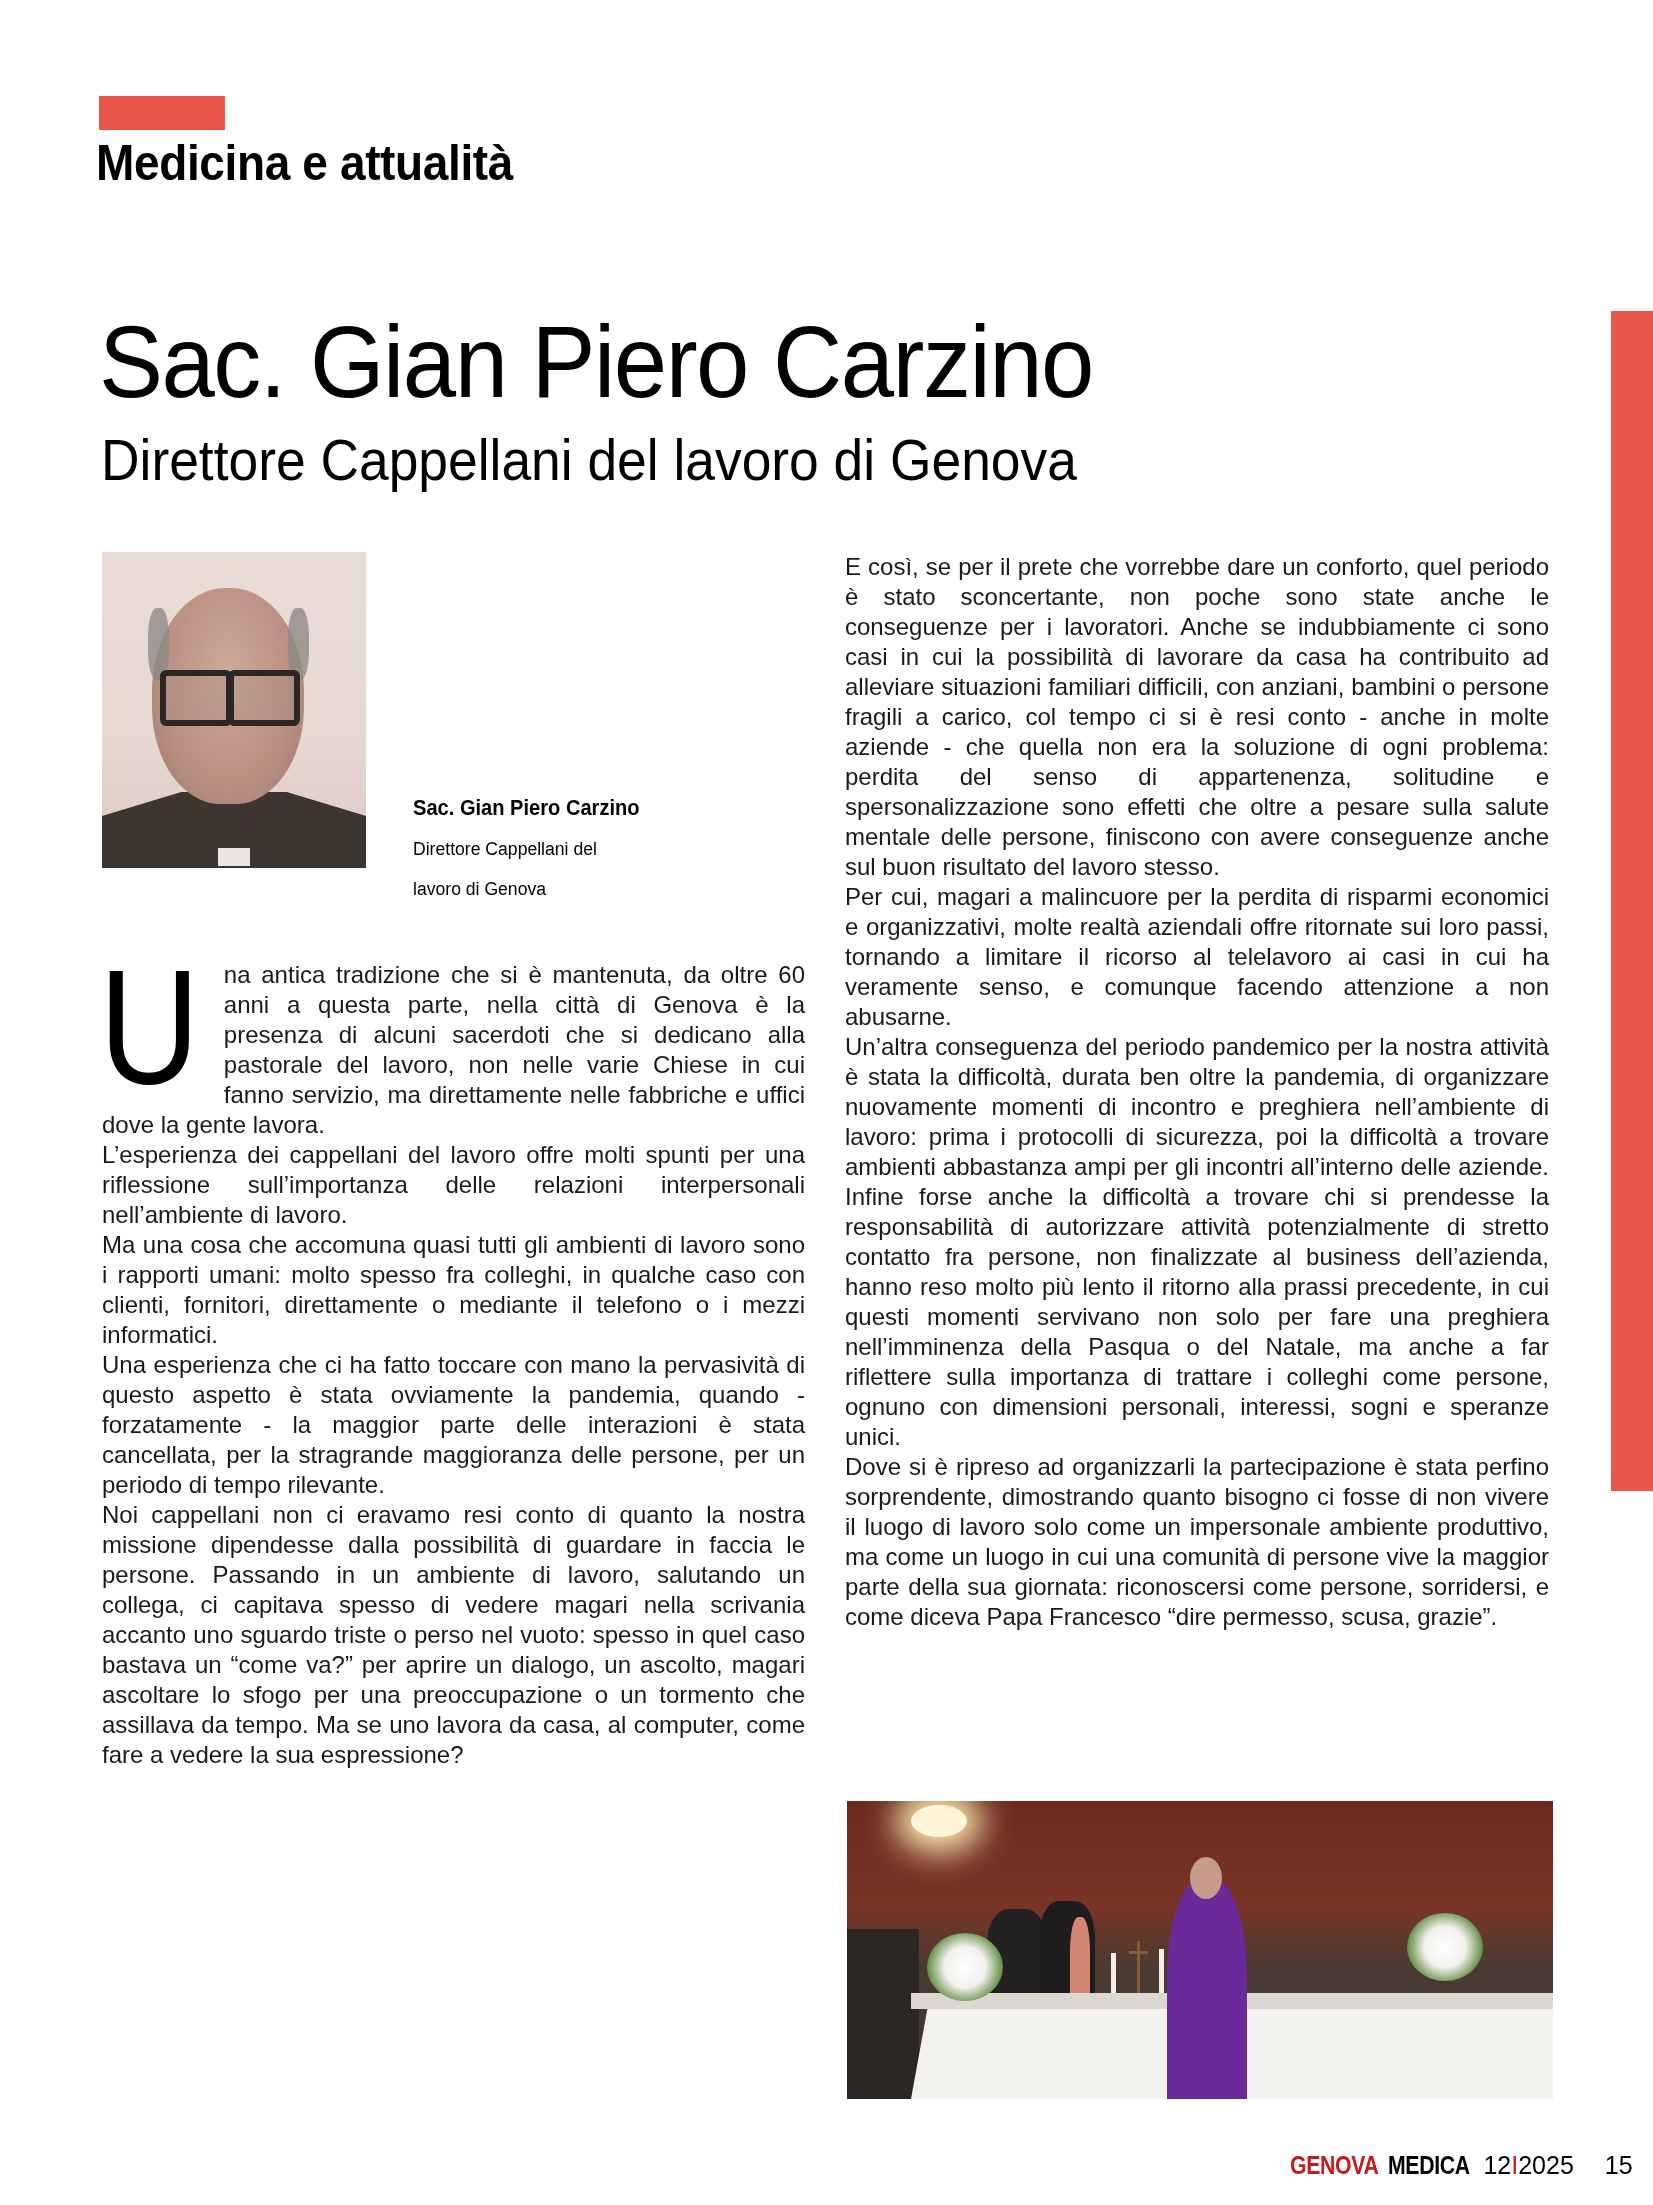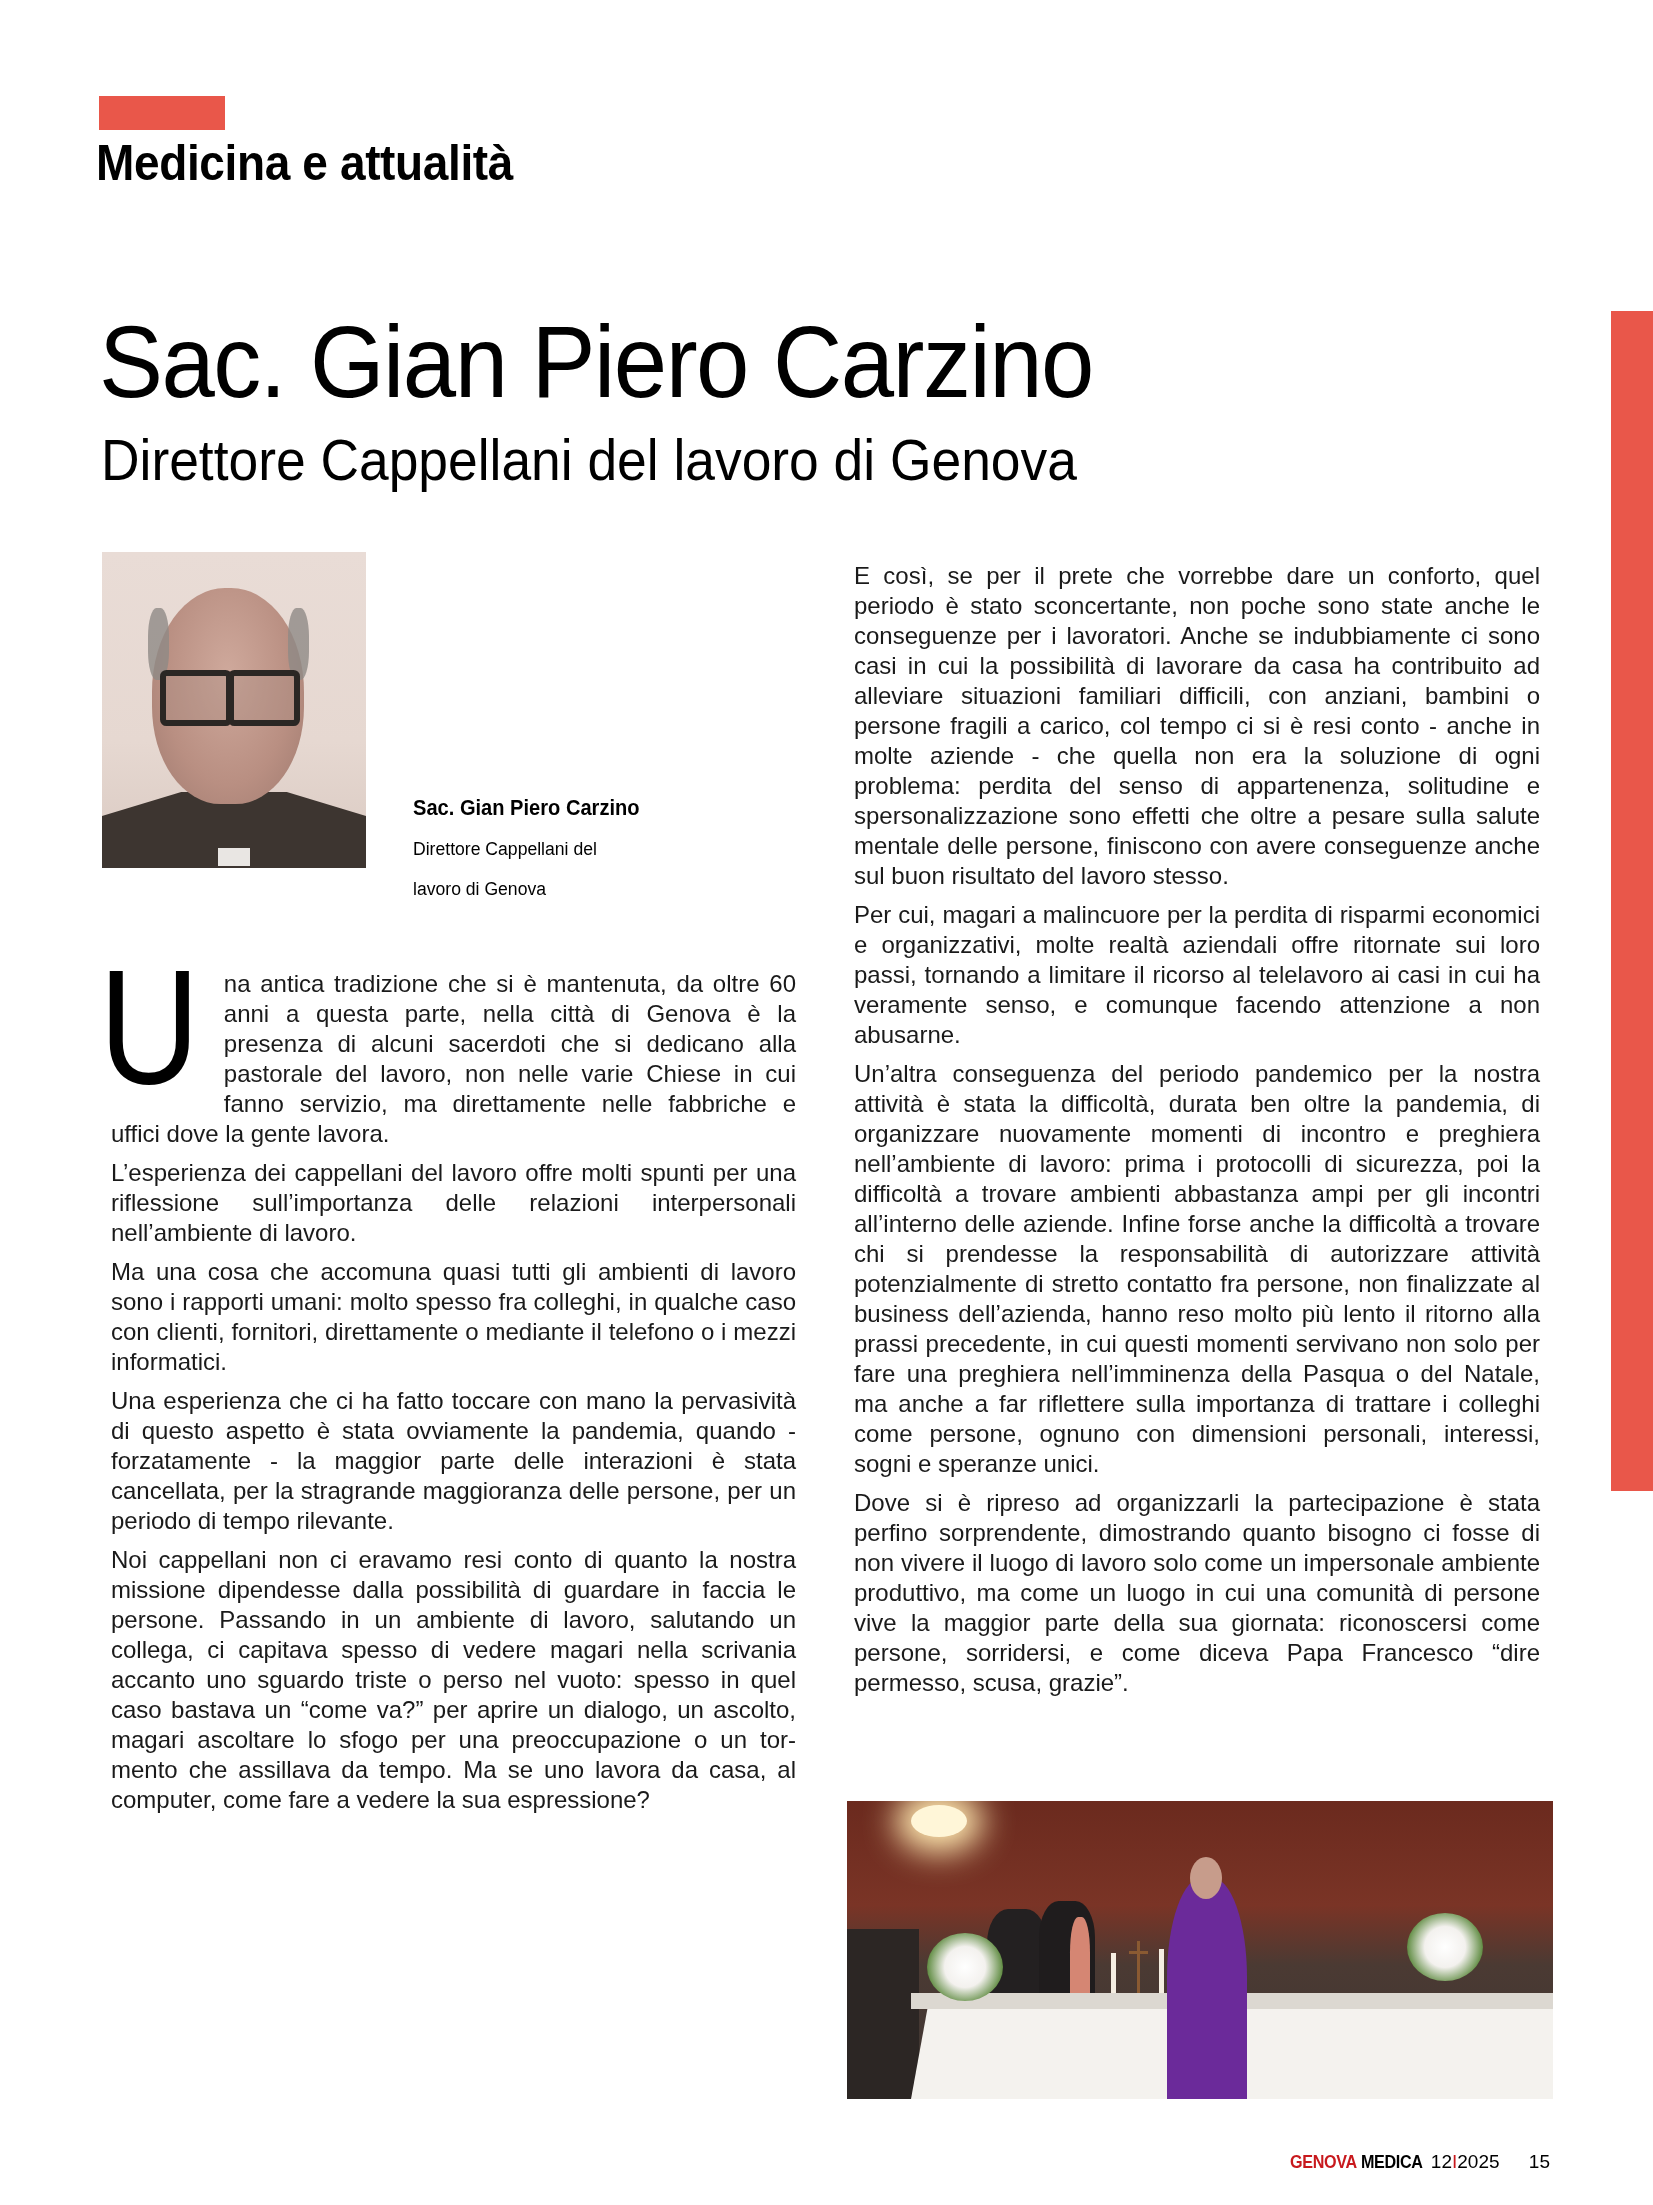--- a/index.html
+++ b/index.html
@@ -28,21 +28,21 @@
   .portrait .body { position: absolute; left: 0; top: 240px; width: 264px; height: 96px; background: #3d3530;
                     clip-path: polygon(0 25%, 30% 0, 70% 0, 100% 25%, 100% 100%, 0 100%); }
   .portrait .collar { position: absolute; left: 116px; top: 296px; width: 32px; height: 17.6px; background: #e9e6e3; }
 
   .caption { position: absolute; left: 413px; top: 795px; }
   .caption .cap-name { font-size: 21.6px; font-weight: 700; color: #000; white-space: nowrap; transform: scaleX(0.93); transform-origin: left top; }
   .caption .cap-role { font-size: 17.6px; color: #000; line-height: 23px; margin-top: 17px; }
 
   .column { position: absolute; font-family: "Liberation Sans", sans-serif; font-size: 24px; line-height: 30px;
             color: #1a1a1a; text-align: justify; hyphens: manual; font-weight: 400; }
-  .column p { margin: 9px; }
+  .column p { margin: 0; }
   .col-left { left: 102px; top: 960px; width: 703px; }
   .col-right { left: 845px; top: 552px; width: 704px; }
 
   .dropcap { float: left; font-size: 164px; line-height: 128px; font-weight: 400; color: #000;
              margin: 3.2px 21px 0 -3.2px; height: 132px; transform: scaleX(0.85); transform-origin: left top; width: 104px; }
 
   .event-photo { position: absolute; left: 847px; top: 1801px; width: 706px; height: 298px; overflow: hidden;
                  background: linear-gradient(180deg, #6b2a1e 0%, #7a3426 35%, #4b3a33 55%, #3c3532 100%); }
   .event-photo .arch { position: absolute; left: 304px; top: -112px; width: 560px; height: 336px; border-radius: 50%;
                        border: 8px solid #8a7d74; border-color: #8a7d74 transparent transparent transparent; opacity: .6; }
@@ -57,21 +57,21 @@
   .event-photo .man2 { position: absolute; left: 192px; top: 100px; width: 56px; height: 104px; background: #1f1c1d; border-radius: 35% 35% 0 0; }
   .event-photo .statue { position: absolute; left: 223px; top: 116px; width: 20px; height: 88px; background: #d58673; border-radius: 40% 40% 10% 10%; }
   .event-photo .candle1 { position: absolute; left: 264px; top: 152px; width: 4.8px; height: 44px; background: #f5eee2; }
   .event-photo .candle2 { position: absolute; left: 312px; top: 148px; width: 4.8px; height: 48px; background: #f5eee2; }
   .event-photo .cross { position: absolute; left: 290px; top: 140px; width: 3.2px; height: 56px; background: #8a5a32; }
   .event-photo .cross-h { position: absolute; left: 282px; top: 150px; width: 19px; height: 3.2px; background: #8a5a32; }
   .event-photo .priest { position: absolute; left: 320px; top: 76px; width: 80px; height: 222px; background: #6b2a9a;
                          border-radius: 45% 45% 0 0; }
   .event-photo .priest-head { position: absolute; left: 343px; top: 56px; width: 32px; height: 42px; border-radius: 50%; background: #c79c8b; }
 
-  .footer { position: absolute; top: 2151px; left: 1290px; white-space: nowrap; font-size: 19px; }
+  .footer { position: absolute; top: 2151px; left: 1290px; white-space: nowrap; font-size: 25px; }
   .footer .brand-red { color: #c8191d; font-weight: 700; letter-spacing: -0.4px; display: inline-block; transform: scaleX(0.85); transform-origin: left center; }
   .footer .brand-black { color: #000; font-weight: 700; letter-spacing: -0.4px; display: inline-block; transform: scaleX(0.85); transform-origin: left center; margin-left: -12.8px; }
   .footer .issue { color: #000; display: inline-block; margin-left: -8px; }
   .footer .issue-sep { color: #c8191d; }
   .footer .page-no { color: #000; display: inline-block; margin-left: 24px; }
 </style>
 </head>
 <body>
 
 <div class="section-bar"></div>

